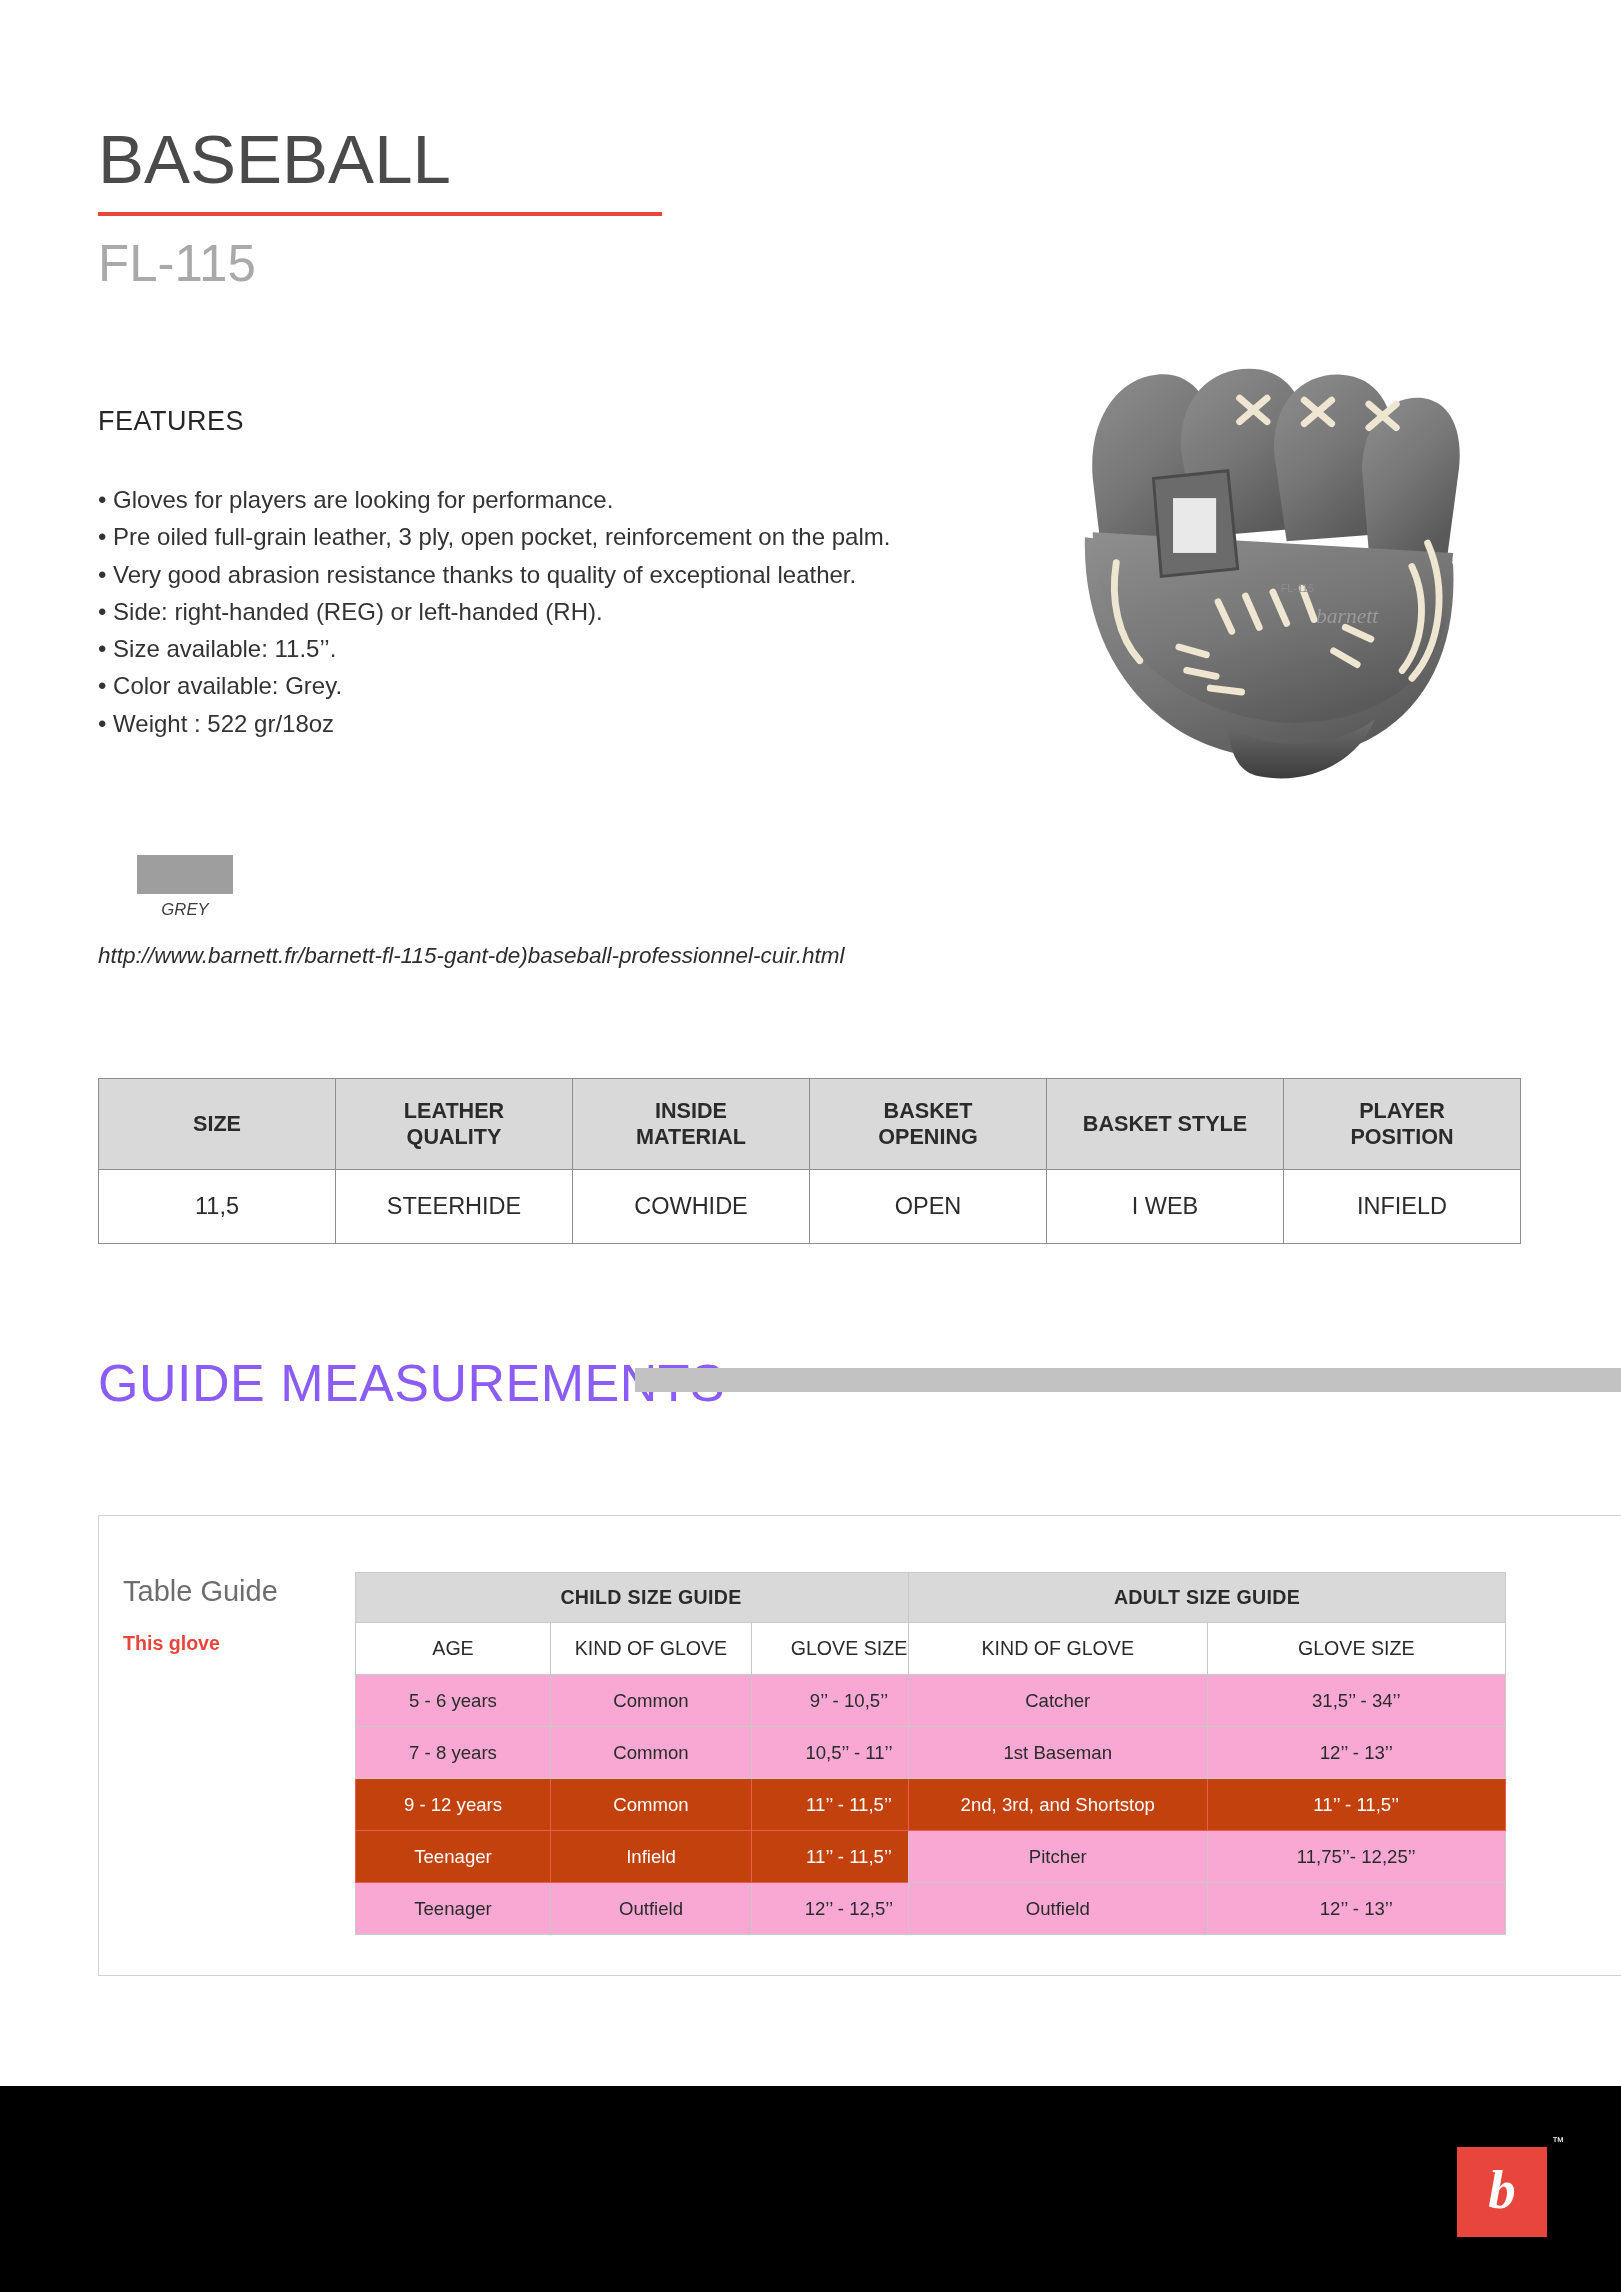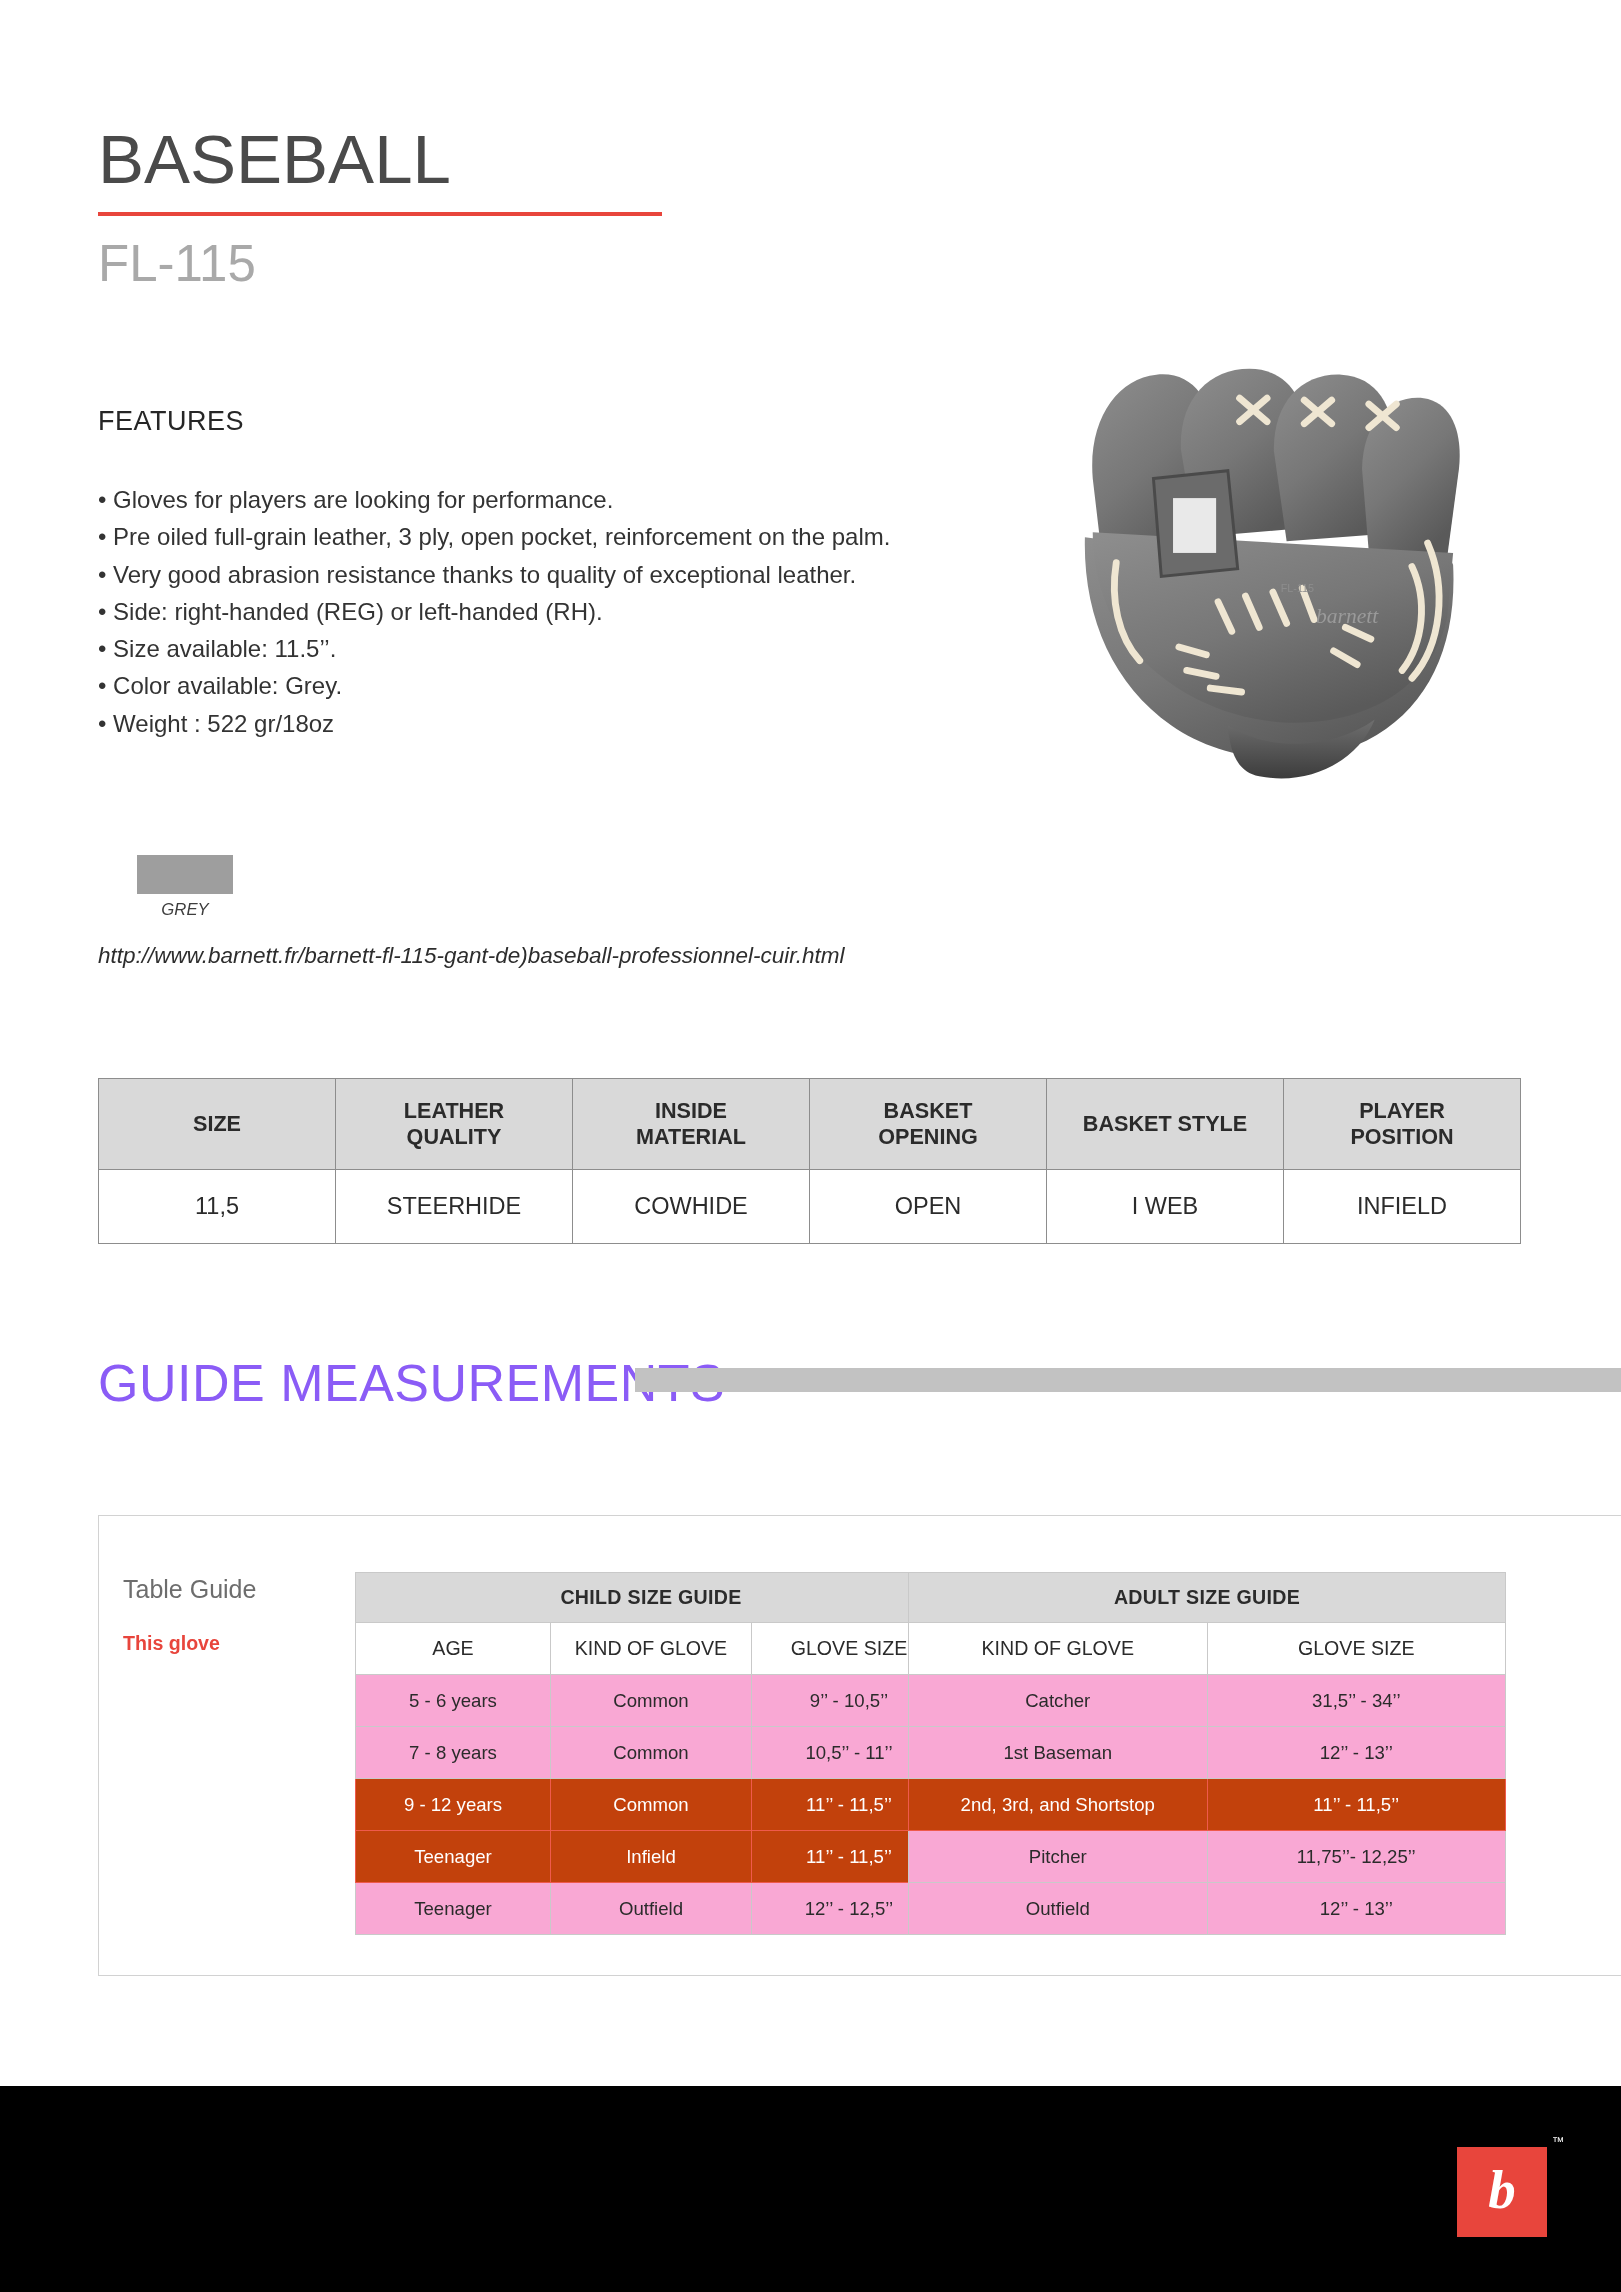--- a/index.html
+++ b/index.html
@@ -168,21 +168,21 @@
     width: 1523px;
     height: 461px;
     border: 1px solid #d2d2d2;
     border-right: none;
     box-sizing: border-box;
   }
   .tg-label {
     position: absolute;
     left: 123px;
     top: 1575px;
-    font-size: 25px;
+    font-size: 29px;
     color: #6d6d6d;
   }
   .tg-note {
     position: absolute;
     left: 123px;
     top: 1632px;
     font-size: 19.6px;
     font-weight: bold;
     color: #e8453c;
   }

